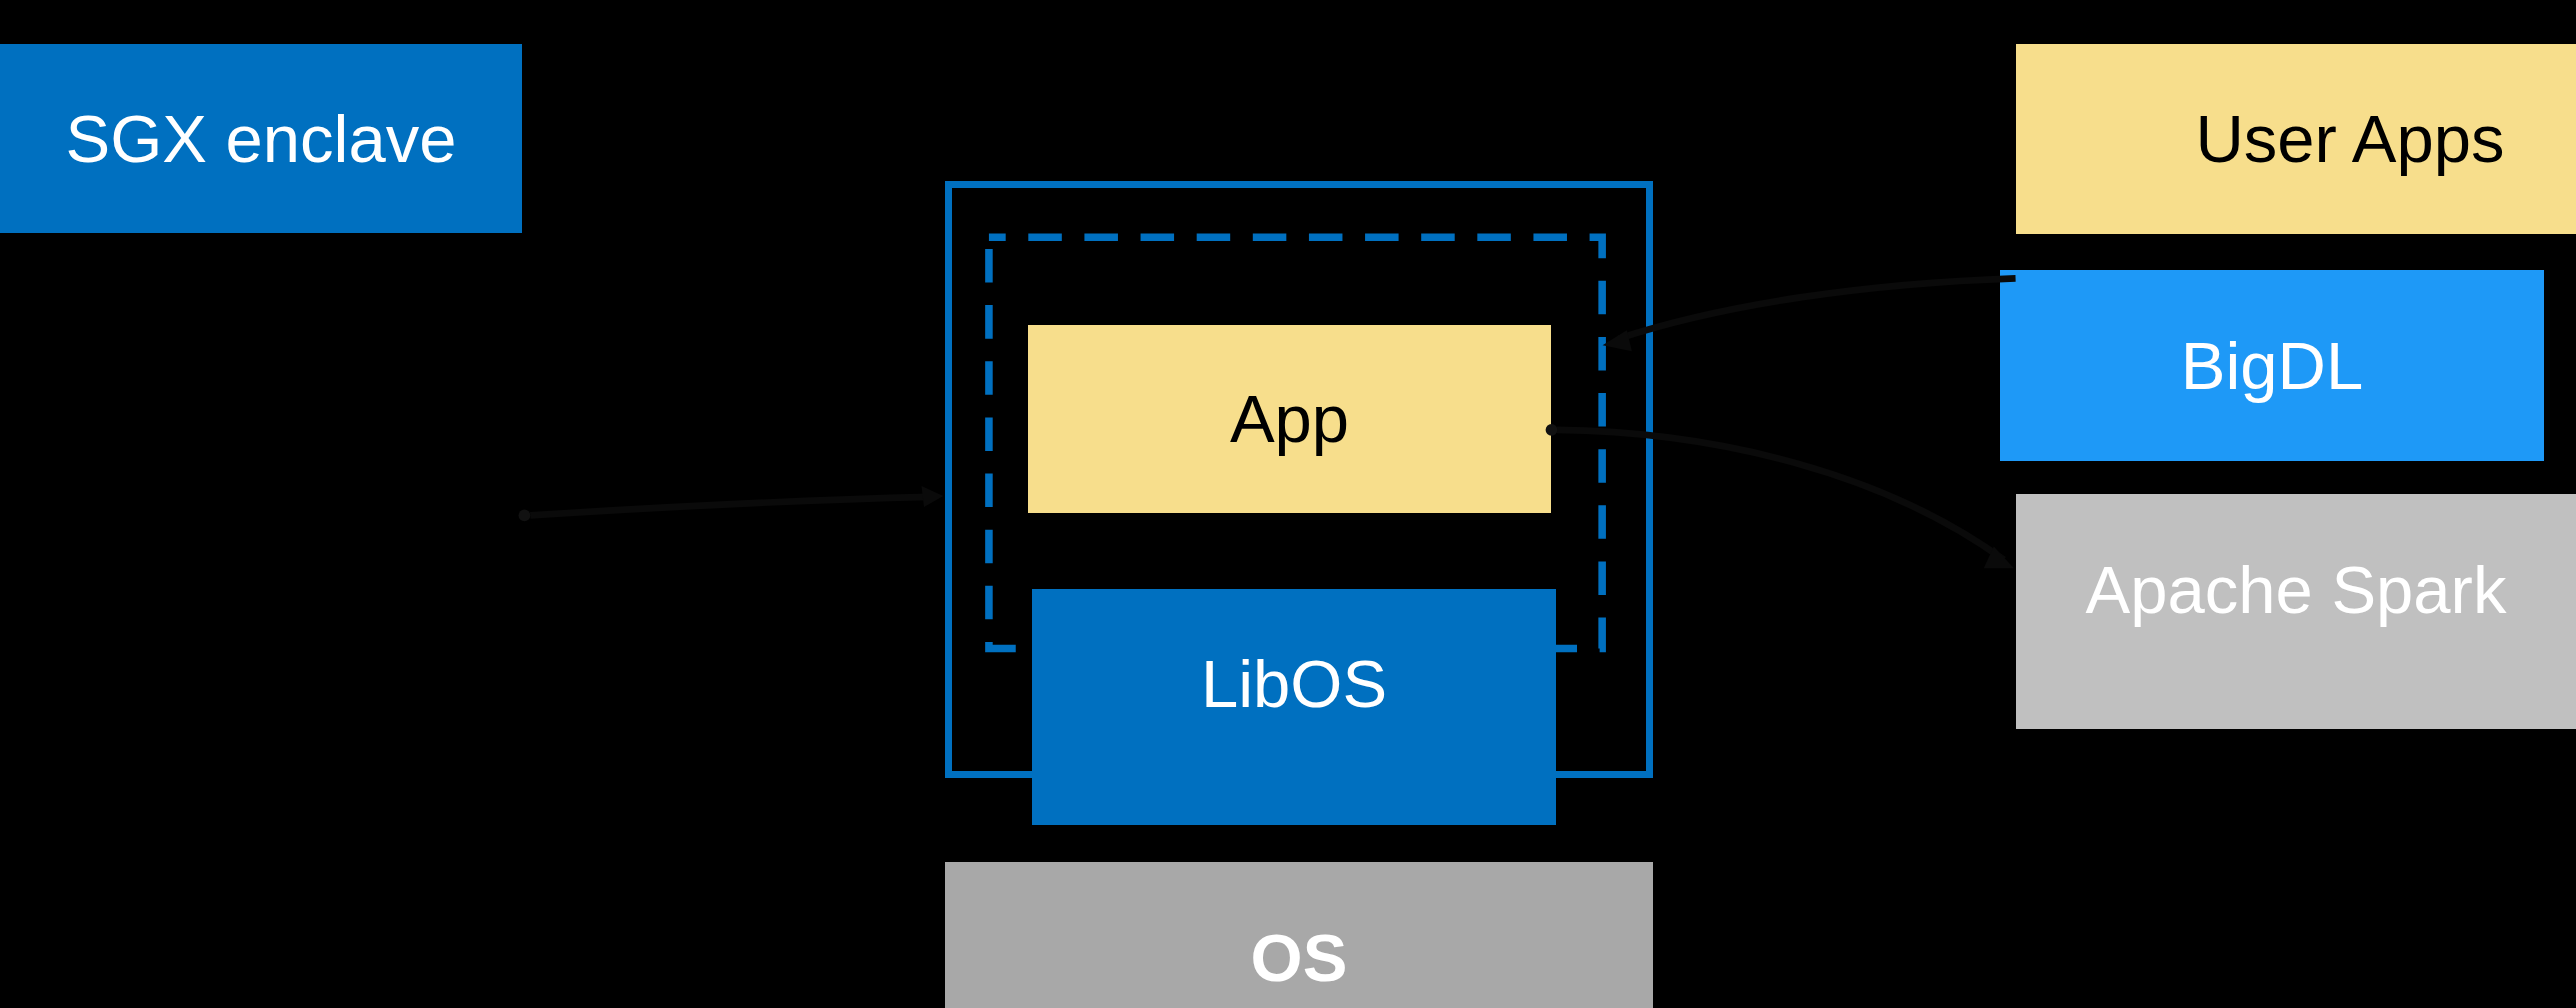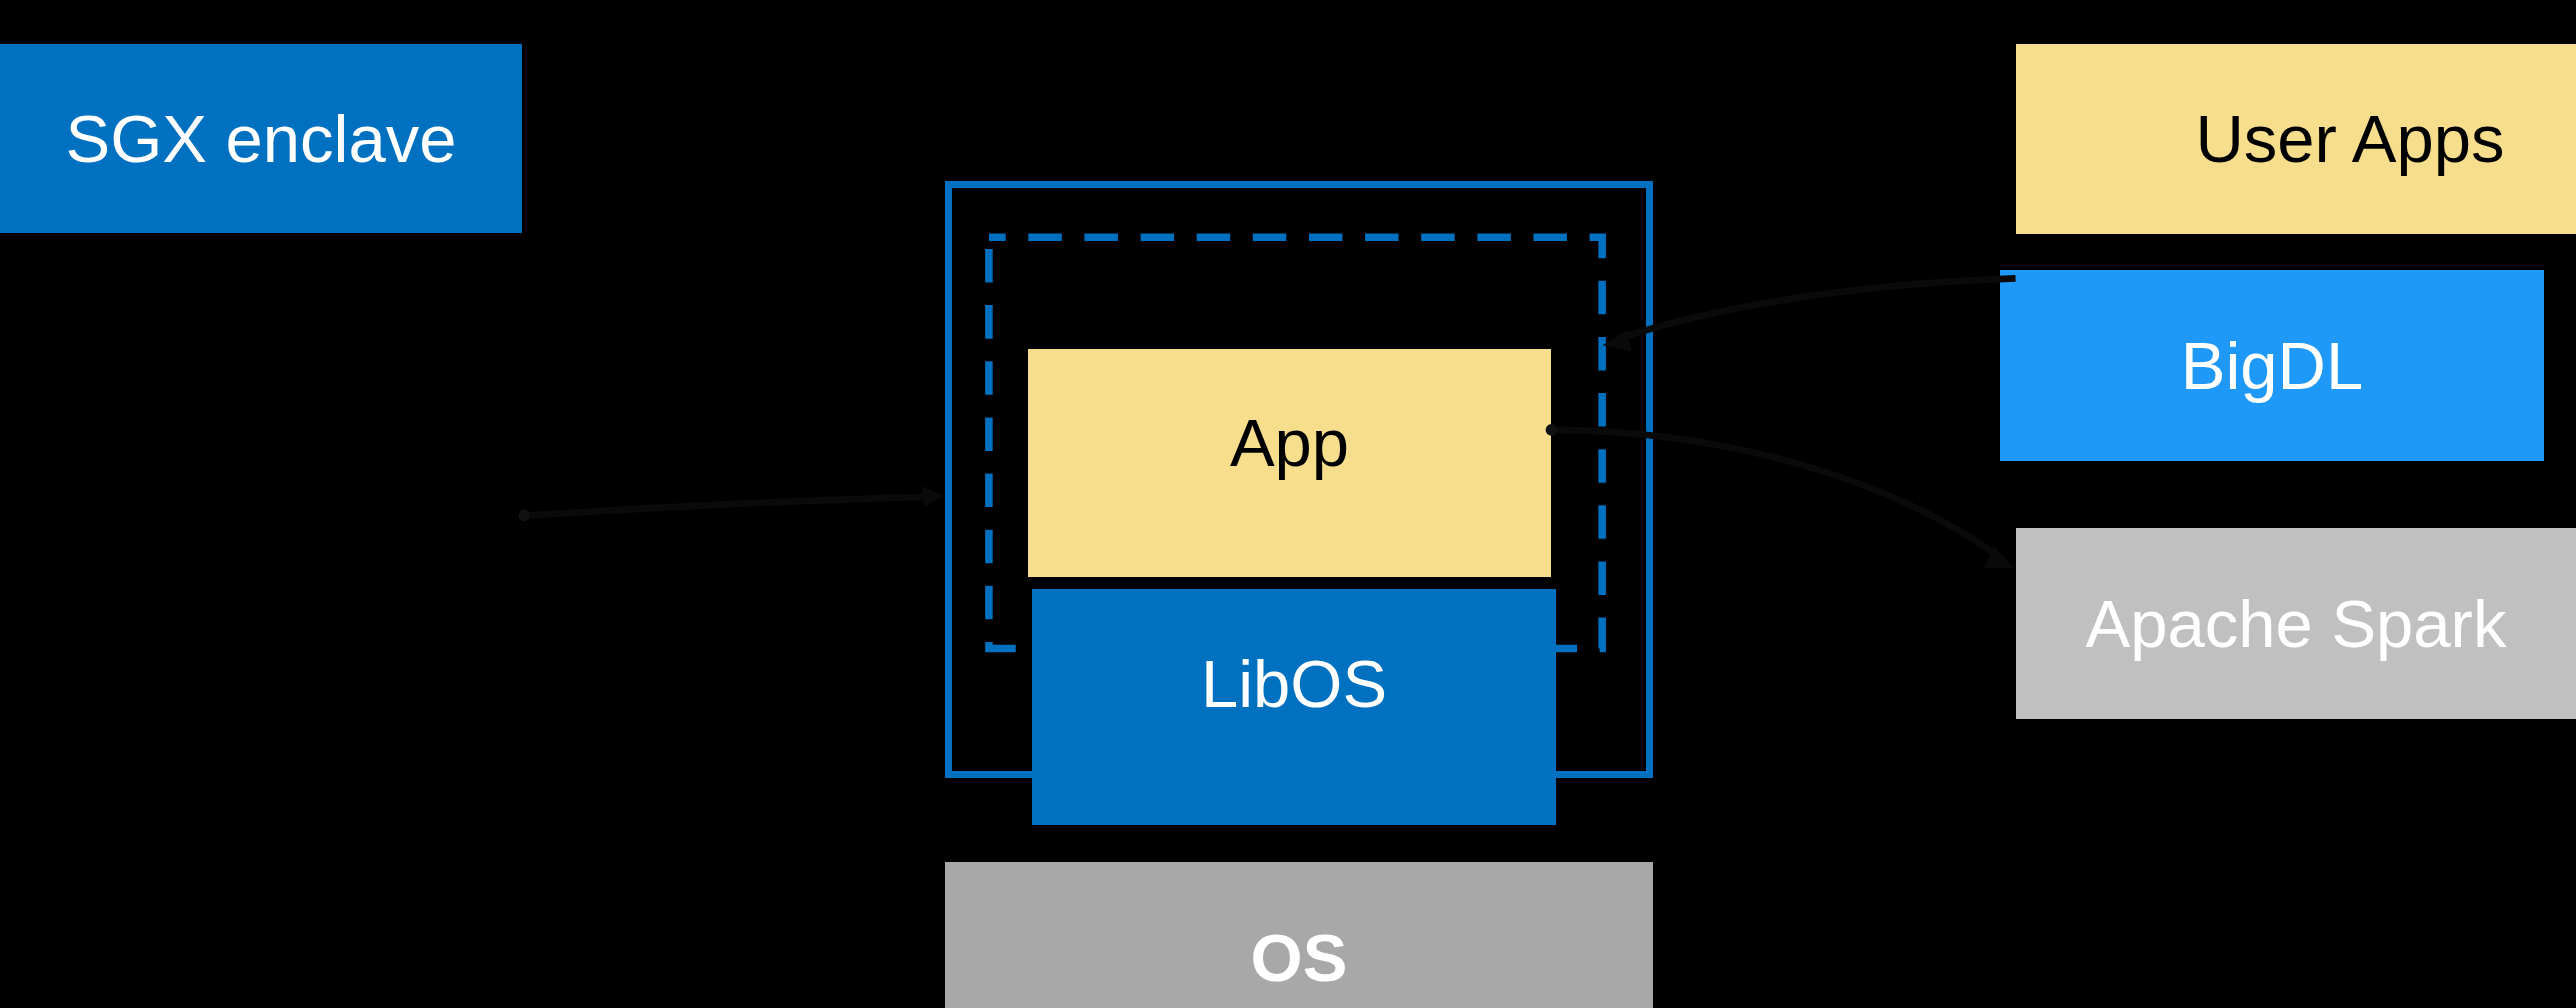--- a/index.html
+++ b/index.html
@@ -37,21 +37,21 @@
     z-index:2;
   }
   
   #host-box{
     left:945px; top:181px; width:708px; height:597px;
     border:7.5px solid var(--intel-blue);
     background:transparent;
     z-index:1;
   }
   #app-box{
-    left:1028px; top:305px; width:523px; height:228px;
+    left:1028px; top:281px; width:523px; height:188px;
     background:var(--pale-gold);
     color:var(--text-black);
     line-height:188px;
     z-index:3;
   }
   #libos-box{
     left:1032px; top:545px; width:524px; height:236px;
     background:var(--intel-blue);
     color:var(--text-white);
     line-height:190px;
@@ -74,21 +74,21 @@
     z-index:2;
   }
   #bigdl-box{
     left:2000px; top:226px; width:544px; height:191px;
     background:var(--bright-blue);
     color:var(--text-white);
     line-height:191px;
     z-index:2;
   }
   #apache-spark-box{
-    left:2016px; top:484px; width:560px; height:191px;
+    left:2016px; top:450px; width:560px; height:235px;
     background:var(--light-gray);
     color:var(--text-white);
     line-height:191px;
     z-index:2;
   }
   
   svg.overlay{
     position:absolute; left:0; top:0;
     width:2576px; height:1009px;
     pointer-events:none;

